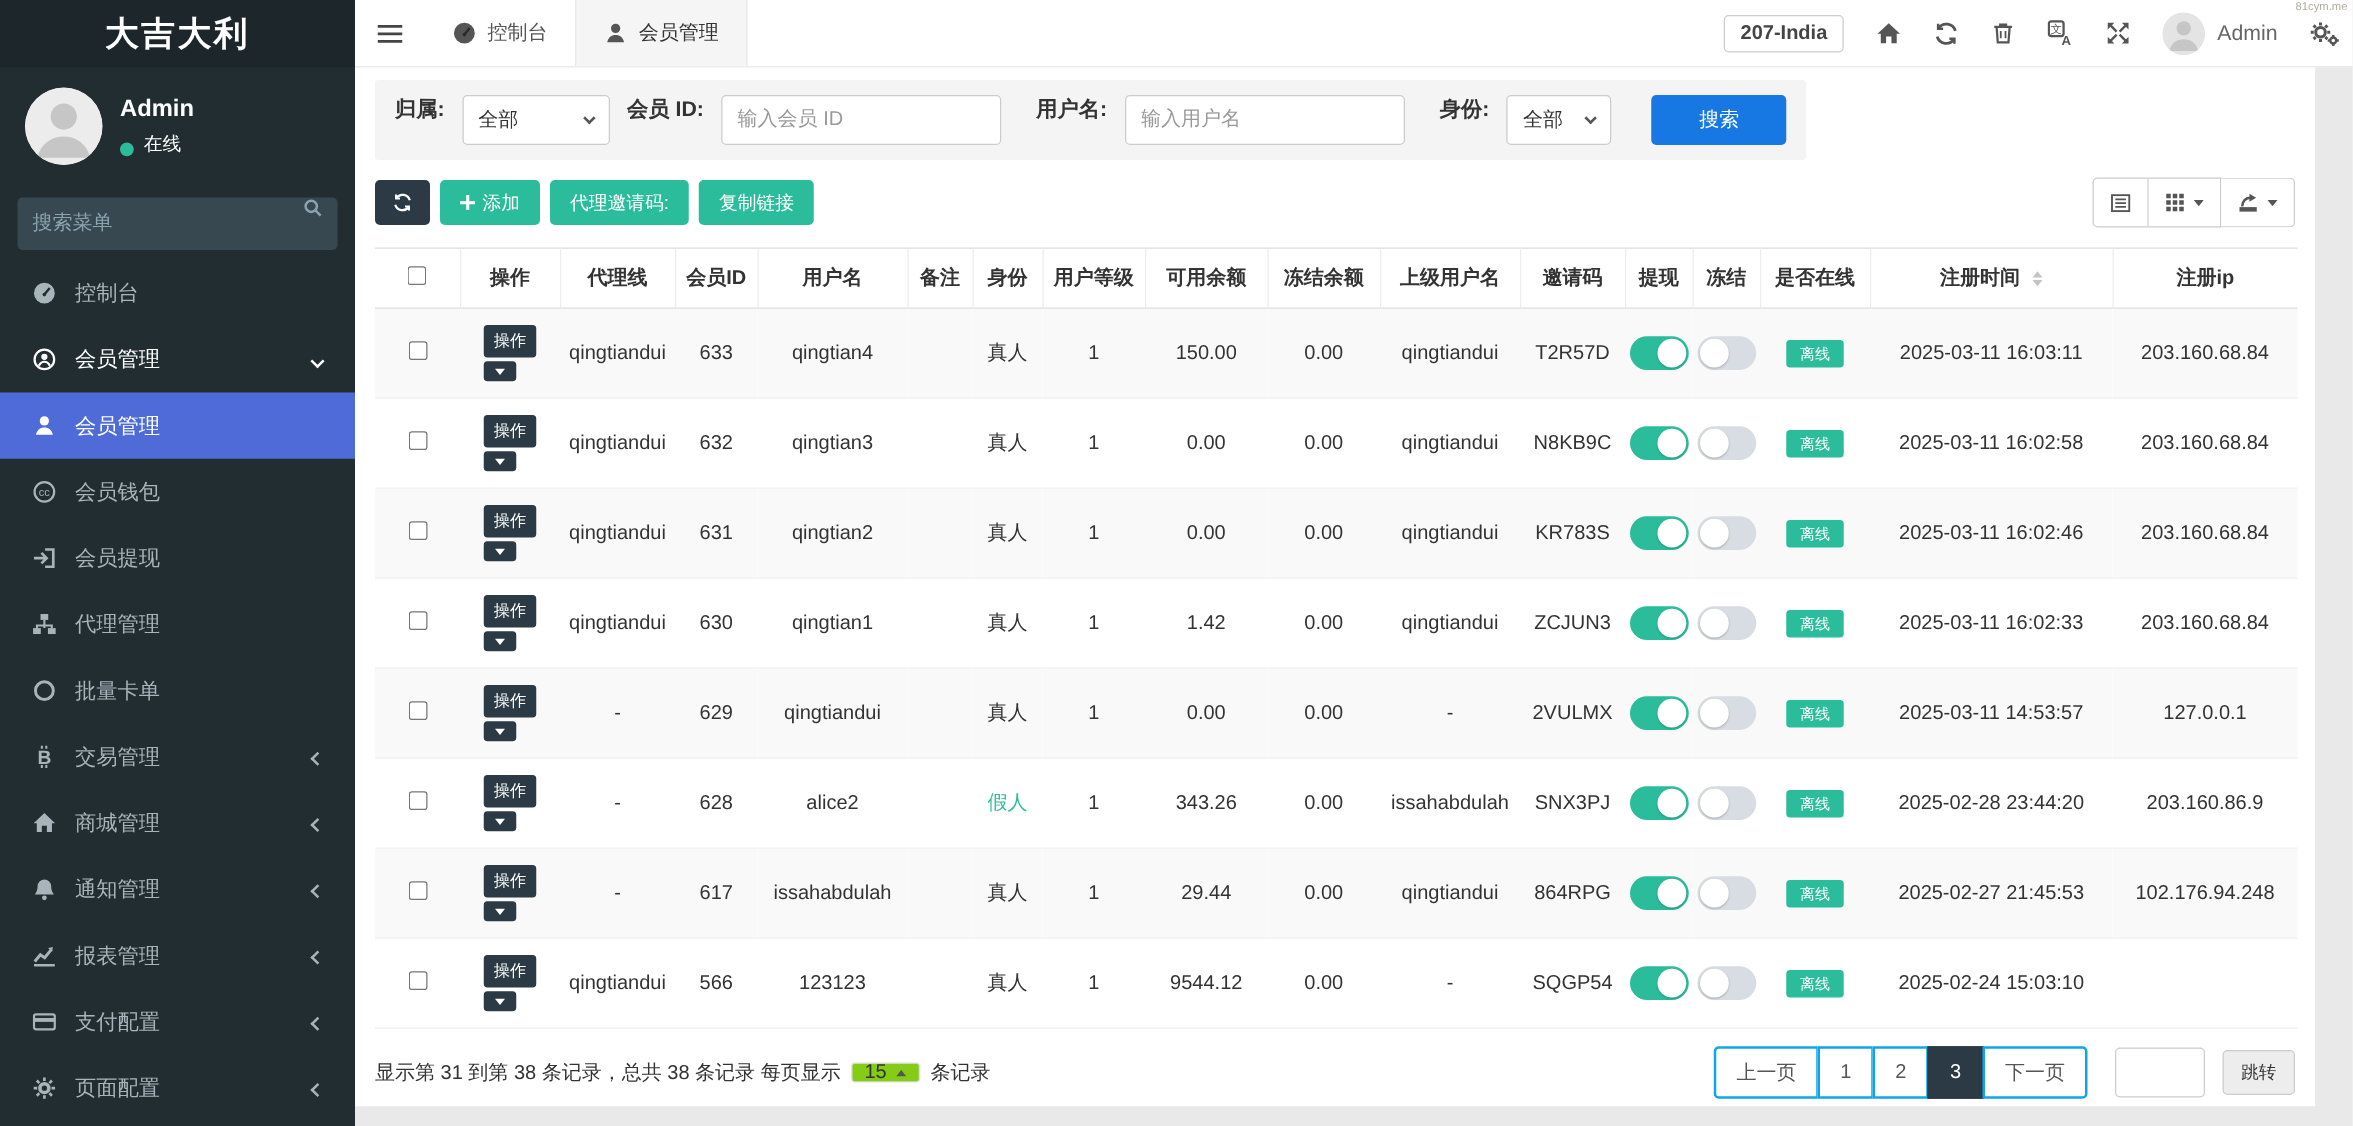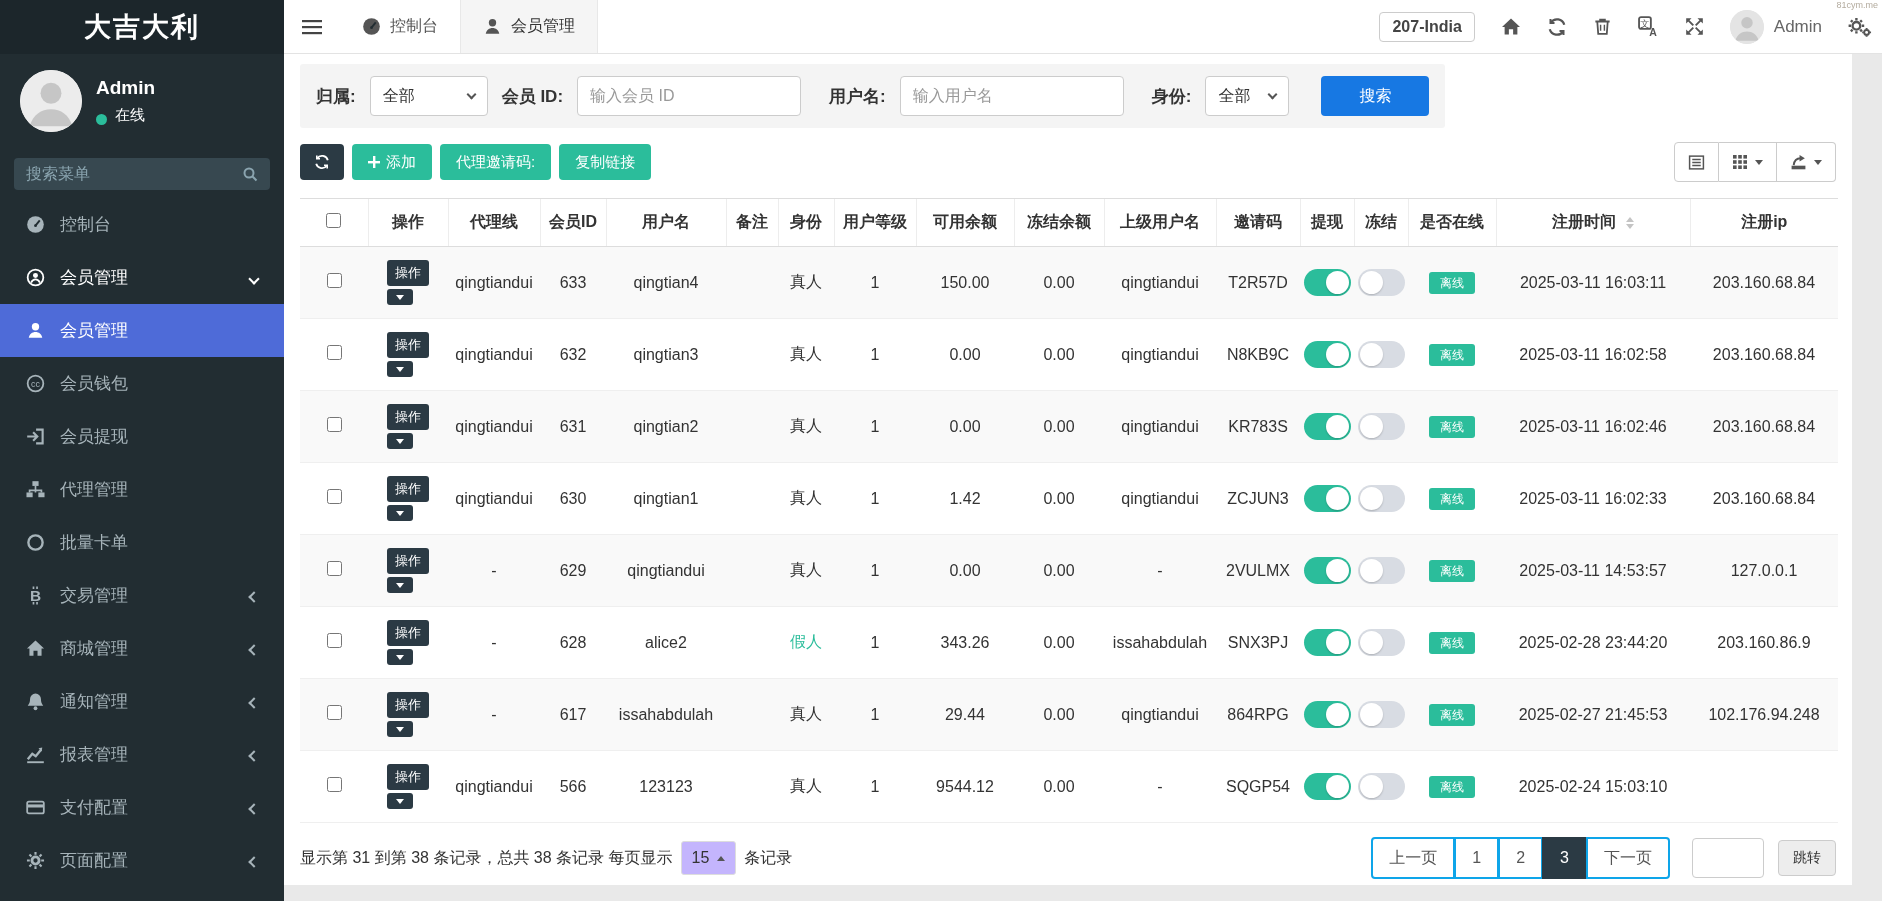--- a/index.html
+++ b/index.html
@@ -8,21 +8,21 @@
 
   
   .sidebar { position:absolute; left:0; top:0; width:284px; height:901px; background:#222d32; z-index:5; }
   .logo { height:54px; display:flex; align-items:center; justify-content:center;
     background:#1c262b; color:#fff; font-size:27px; font-weight:bold; letter-spacing:2px; }
   .user-panel { display:flex; align-items:center; gap:14px; padding:16px 18px 14px 20px; }
   .avatar-big { width:62px; height:62px; border-radius:50%; background:#ececec; overflow:hidden; flex:0 0 62px; }
   .user-name { color:#fff; font-size:19px; font-weight:bold; margin-bottom:7px; }
   .user-status { color:#fff; font-size:15px; display:flex; align-items:flex-end; gap:8px; }
   .dot { width:11px; height:11px; border-radius:50%; background:#2bbd9b; display:inline-block; }
-  .menu-search { margin:12px 14px 6px 14px; background:#374850; border-radius:4px; display:flex; align-items:center; height:32px; padding:0 12px; }
+  .menu-search { margin:12px 14px 6px 14px; background:#374850; border-radius:4px; display:flex; height:42px; padding:0 12px; }
   .menu-search input { flex:1; background:transparent; border:none; outline:none; color:#c9d4d9; font-size:16px; }
   .menu-search input::placeholder { color:#8aa4af; }
   .menu-search .s-icon { color:#8aa4af; display:flex; }
   .menu { margin-top:8px; }
   .menu-item { height:53px; display:flex; align-items:center; padding:0 26px 0 24px; cursor:pointer;
     color:#a7b4ba; font-size:17px; position:relative; }
   .menu-item .mi-icon { width:22px; display:flex; justify-content:center; margin-right:14px; flex:0 0 22px; }
   .menu-item .mi-label { flex:1; }
   .menu-item.active { background:#4e6bd8; color:#fff; }
   .menu-item.open { color:#fff; }
@@ -40,21 +40,21 @@
   .topbar-right { margin-left:auto; display:flex; align-items:center; gap:26px; padding-right:10px; }
   .server-box { border:1px solid #ccc; border-radius:4px; padding:5px 12px; font-size:16px; color:#444; cursor:pointer;font-weight:bold; }
   .tb-icon { color:#555; display:flex; cursor:pointer; }
   .tb-user { display:flex; align-items:center; gap:10px; cursor:pointer; }
   .avatar-sm { width:34px; height:34px; border-radius:50%; background:#e4e4e4; overflow:hidden; }
   .tb-user-name { font-size:17px; color:#666; }
   .watermark { position:absolute; top:0; right:4px; font-size:9px; color:#b3ab9e; z-index:9; }
 
   
   .content { position:absolute; left:284px; top:54px; width:1568px; height:831px; background:#fff; padding:10px 16px 0 16px; }
-  .filter-panel { background:#f4f4f4; border-radius:3px; display:inline-flex; align-items:center; gap:14px; padding:12px 16px; }
+  .filter-panel { background:#f4f4f4; border-radius:3px; display:inline-flex; gap:14px; padding:12px 16px; }
   .f-label { font-size:17px; font-weight:bold; color:#333; white-space:nowrap; }
   .f-select { background:#fff; border:1px solid #ccc; border-radius:4px; height:40px; display:flex; align-items:center;
     justify-content:space-between; padding:0 12px; font-size:16px; color:#333; cursor:pointer; }
   .f-select .chev { border-color:#555; width:7px; height:7px; margin-left:14px; margin-top:-3px; }
   .f-input { background:#fff; border:1px solid #ccc; border-radius:4px; height:40px; padding:0 12px; font-size:16px; color:#333; outline:none; }
   .f-input::placeholder { color:#999; }
   .btn-search { background:#1778e3; color:#fff; border:none; border-radius:4px; height:40px; width:108px;
     font-size:16px; cursor:pointer; margin-left:18px; }
 
   .toolbar-row { display:flex; align-items:center; margin-top:14px; }
@@ -92,21 +92,21 @@
   .toggle { width:47px; height:27px; border-radius:14px; background:#d8dce3; display:inline-block; position:relative; cursor:pointer; vertical-align:middle; }
   .toggle .knob { position:absolute; top:2px; left:2px; width:23px; height:23px; border-radius:50%; background:#fff; box-shadow:0 1px 2px rgba(0,0,0,.2); }
   .toggle.on { background:#2bbd9b; }
   .toggle.on .knob { left:auto; right:2px; }
 
   .badge { background:#2bbd9b; color:#fff; font-size:12px; padding:4px 11px; border-radius:3px; }
   .identity-fake { color:#2bbd9b; }
 
   
   .pager-row { display:flex; align-items:center; margin-top:14px; font-size:16px; color:#333; }
-  .pagesize-box { border:1px solid #ddd; background:#c4b5fd; border-radius:3px; height:34px; padding:0 10px;
+  .pagesize-box { border:1px solid #ddd; background:#84cc16; border-radius:3px; height:16px; padding:0 10px;
     display:inline-flex; align-items:center; gap:8px; margin:0 8px; cursor:pointer; }
   .pagesize-box .tri-up { border-bottom-color:#555; }
   .pager-right { margin-left:auto; display:flex; align-items:center; }
   .pg-group { display:flex; }
   .pg-btn { min-width:42px; height:42px; padding:0 16px; background:#fff; border:2px solid #0ea5e9; display:flex;
     align-items:center; justify-content:center; font-size:16px; color:#555; cursor:pointer; margin-left:-1px; }
   .pg-btn:first-child { border-radius:4px 0 0 4px; margin-left:0; }
   .pg-btn:last-child { border-radius:0 4px 4px 0; }
   .pg-btn.active { background:#2b3a44; border-color:#2b3a44; color:#fff; }
   .jump-input { width:72px; height:40px; border:1px solid #ccc; border-radius:4px; margin-left:22px; outline:none; padding:0 8px; font-size:16px; }

